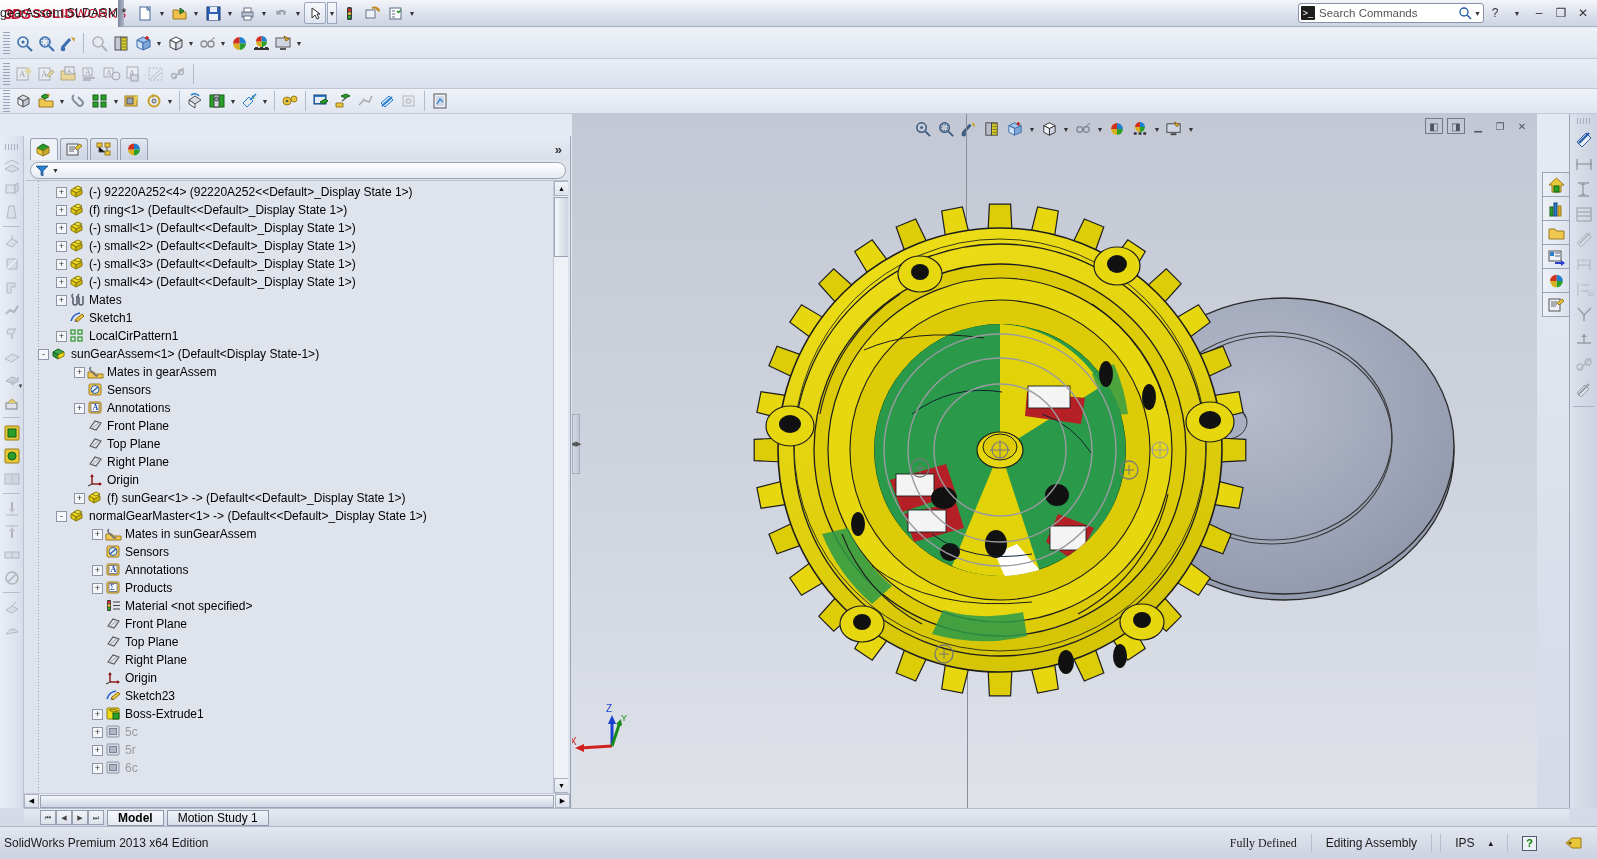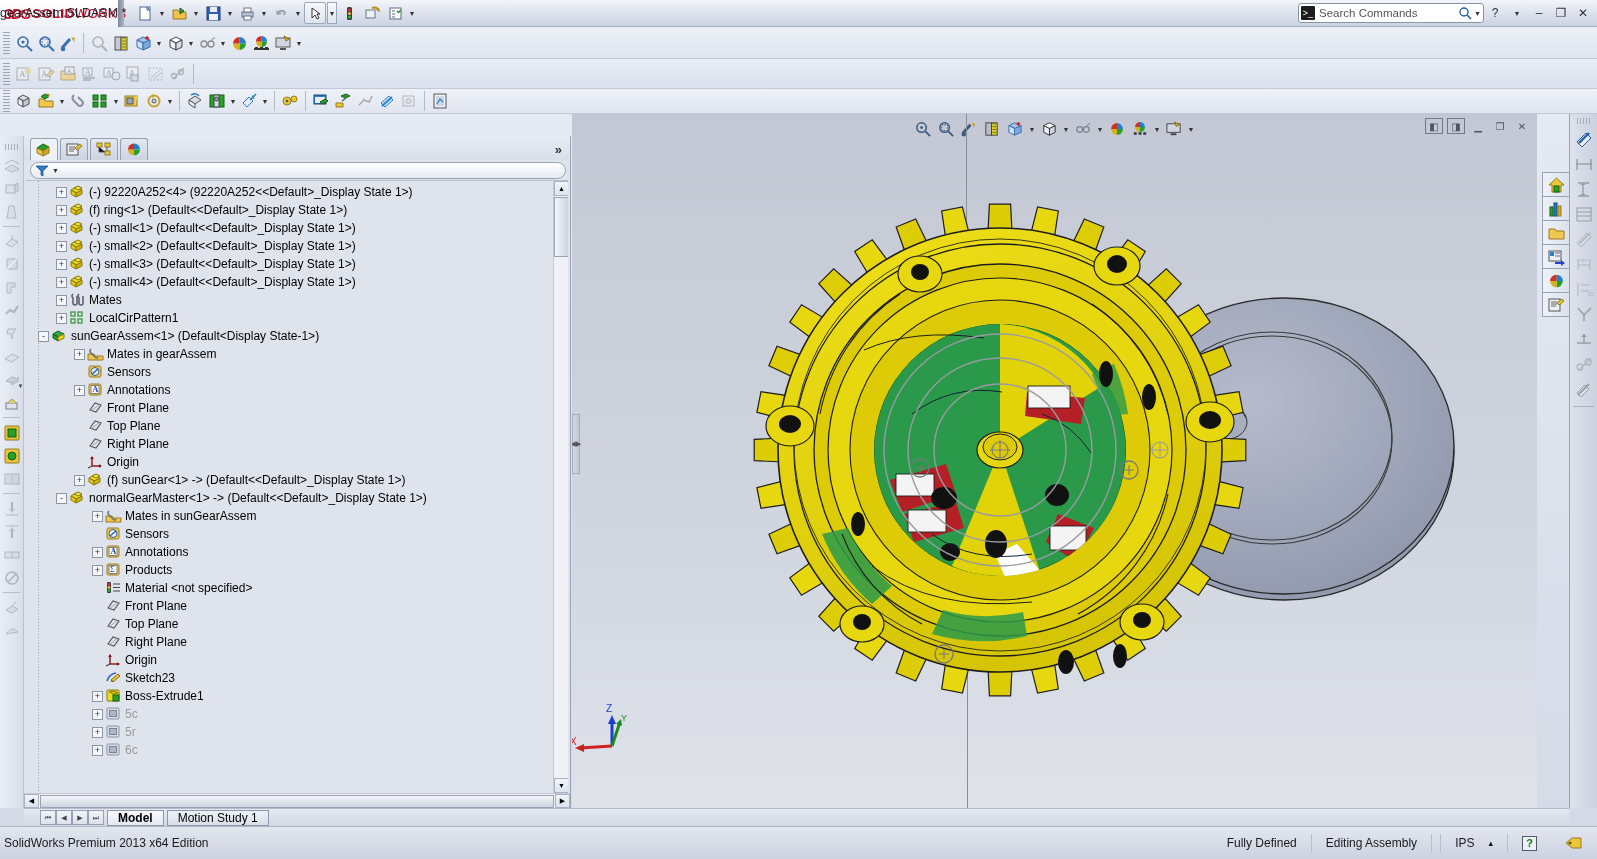--- a/index.html
+++ b/index.html
@@ -239,21 +239,21 @@
   .statusbar {
     position: absolute; left: 0; top: 826px; width: 1597px; height: 33px;
     background: linear-gradient(#e2e6ef,#ccd2e0);
     border-top: 1px solid #aeb6c4;
     display: flex; align-items: center;
     font-size: 12px; color: #1a1a1a;
   }
   .sb-left { padding-left: 4px; }
   .sb-right { margin-left: auto; display: flex; align-items: center; }
   .sb-cell { padding: 0 14px; border-left: 1px solid #b6bdcb; height: 18px; display: flex; align-items: center; }
-  .sb-cell.first { border-left: none; }
+  .sb-cell.first { border-left: none; font-family: Liberation Serif, serif; }
   .qmark { width: 15px; height: 15px; border: 1px solid #4f5b6d; background: #eef1f7;
            color: #0a7d00; font-weight: bold; font-size: 11px; display: flex; align-items: center; justify-content: center; }
 
   
   svg { display: block; }
 </style>
 </head>
 <body>
 
 <div id="app">
@@ -886,20 +886,32 @@
           <div class="trow">
             <span class="indent" style="width: 24px;"></span>
             <span class="expander">+</span>
             <span class="tico">
               <svg width="17" height="15" viewBox="0 0 17 15">
                 <path d="M4 2 q-2 2 0 4 v5 q0 2 2 2 t2-2 V4" fill="none" stroke="#5a6070" stroke-width="1.6"></path>
                 <path d="M10 2 q-2 2 0 4 v5 q0 2 2 2 t2-2 V4" fill="none" stroke="#5a6070" stroke-width="1.6"></path>
               </svg>
             </span>
             <span class="tlabel">Mates</span>
+          </div>
+          <div class="trow">
+            <span class="indent" style="width: 24px;"></span>
+            <span class="nodot"></span>
+            <span class="tico">
+              <svg width="17" height="15" viewBox="0 0 17 15">
+                <path d="M2 11 q2-7 9-8" fill="none" stroke="#2a5fd0" stroke-width="1.6"></path>
+                <path d="M6 10 l7-6 2 2 -7 6z" fill="#e8c838" stroke="#8a6a10"></path>
+                <path d="M5 12 l2-2 1 1z" fill="#555"></path>
+              </svg>
+            </span>
+            <span class="tlabel">Sketch1</span>
           </div>
           <div class="trow">
             <span class="indent" style="width: 24px;"></span>
             <span class="expander">+</span>
             <span class="tico">
               <svg width="17" height="15" viewBox="0 0 17 15">
                 <rect x="2" y="2" width="4" height="4" fill="none" stroke="#3a9a3a" stroke-width="1.3"></rect>
                 <rect x="9" y="2" width="4" height="4" fill="none" stroke="#3a9a3a" stroke-width="1.3"></rect>
                 <rect x="2" y="9" width="4" height="4" fill="none" stroke="#3a9a3a" stroke-width="1.3"></rect>
                 <rect x="9" y="9" width="4" height="4" fill="none" stroke="#3a9a3a" stroke-width="1.3"></rect>

